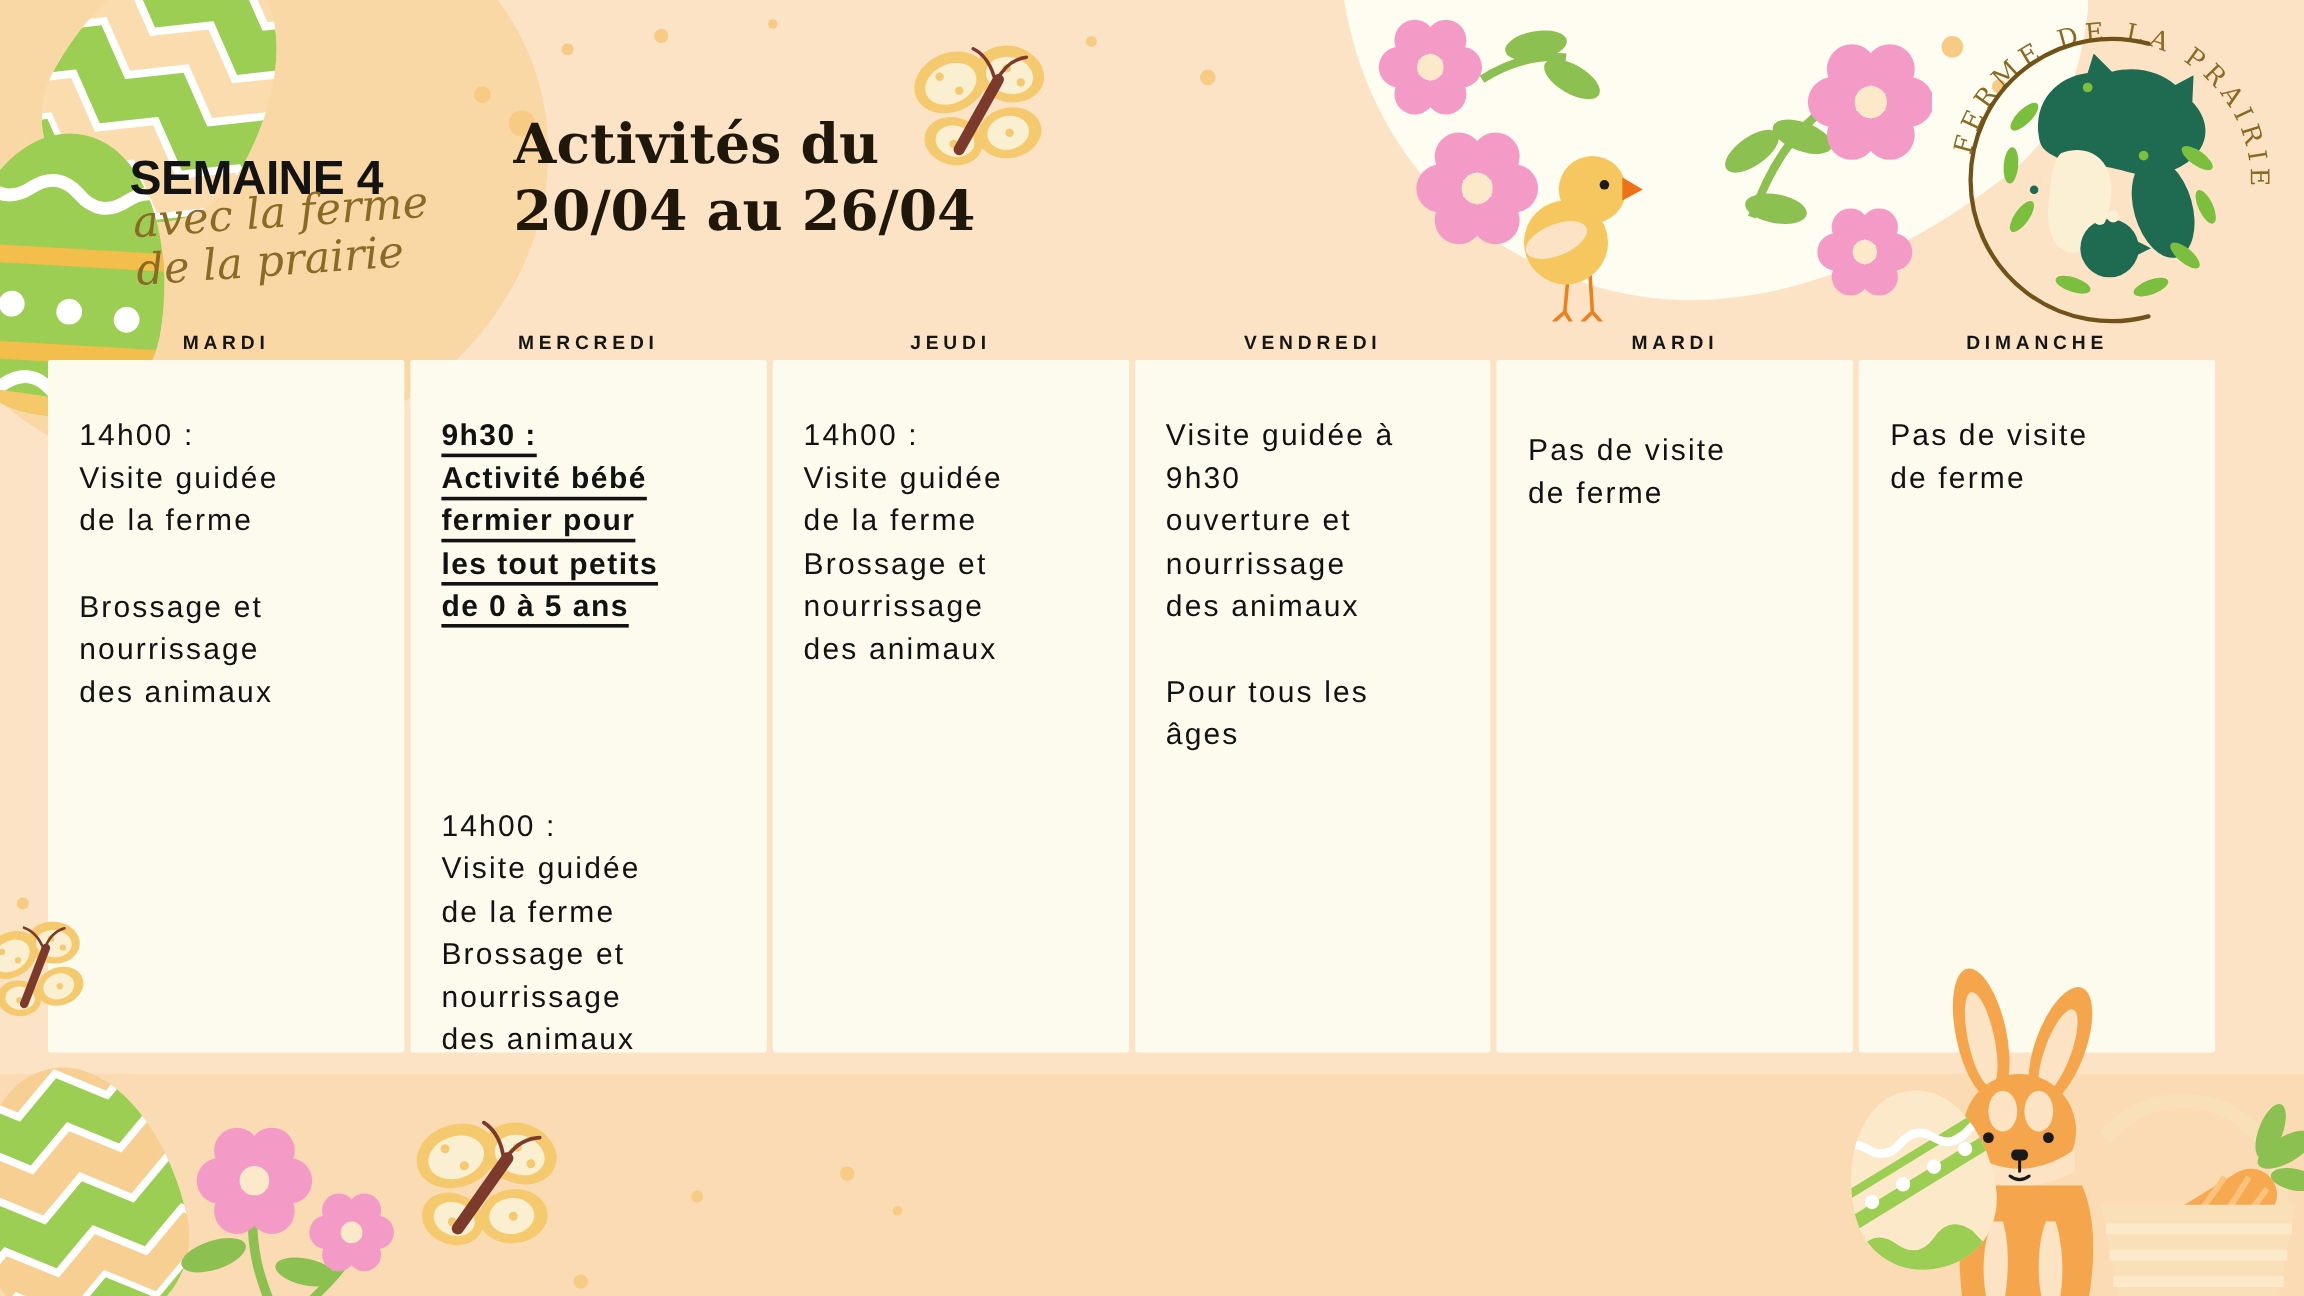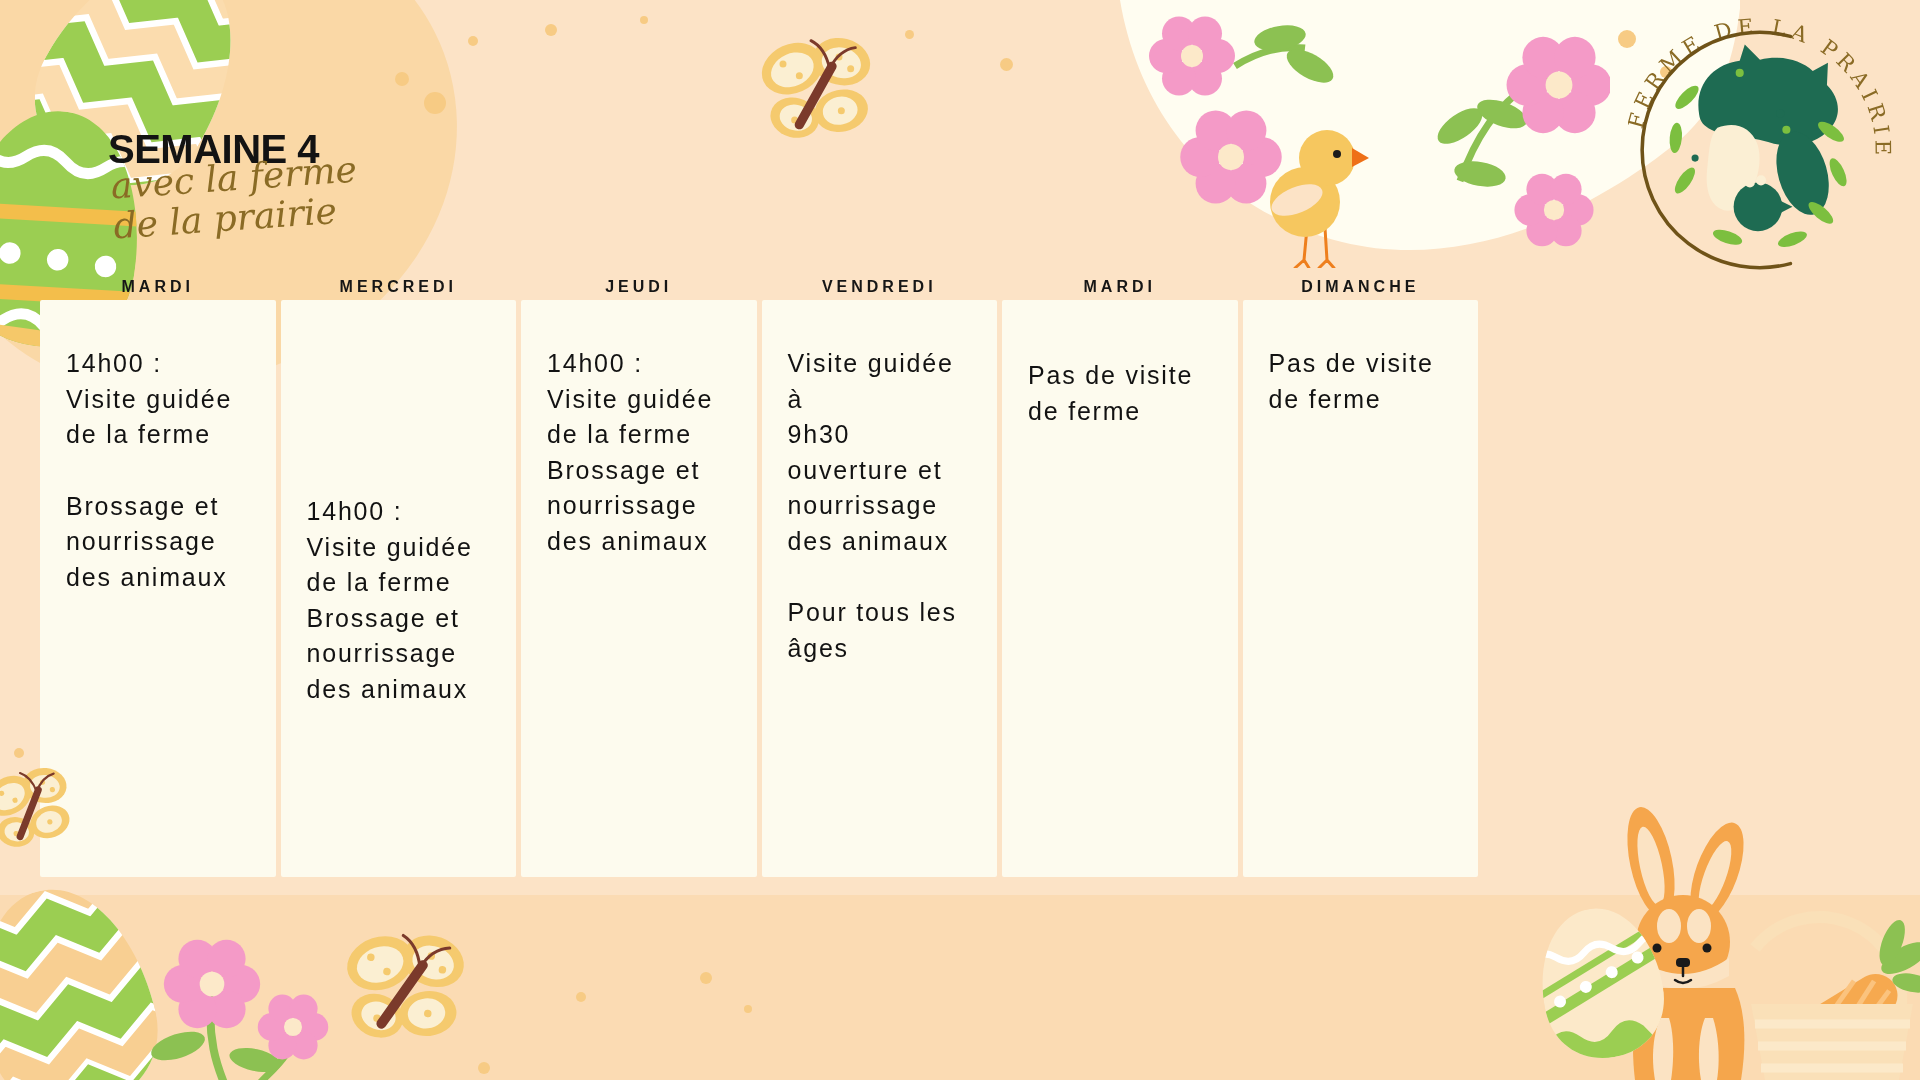--- a/index.html
+++ b/index.html
@@ -13,21 +13,21 @@
   
   .week-label{left:108px;top:96px;z-index:10;font-size:40px;font-weight:900;
               letter-spacing:-.5px;color:#131313;margin-top:31px;}
   .week-sub{left:112px;top:158px;z-index:10;font-family:"DejaVu Serif",serif;
             font-style:italic;font-size:36px;line-height:1.12;color:#8A6B25;
             white-space:pre-line;transform:rotate(-4deg);}
   .title{left:428px;top:92px;z-index:10;font-family:"DejaVu Serif",serif;
          font-weight:bold;font-size:46px;line-height:1.22;color:#20170B;
          white-space:pre-line;}
   
-  .grid{left:40px;top:278px;width:1438px;z-index:5;display:grid;
+  .grid{left:40px;top:278px;width:1806px;z-index:5;display:grid;
         grid-template-columns:repeat(6,1fr);column-gap:5px;}
   .day-label{text-align:center;font-size:16px;font-weight:800;
              letter-spacing:4px;color:#161616;height:22px;}
   .card{height:577px;background:#FDFBEE;border-radius:2px;
         padding:46px 26px 0;box-sizing:border-box;}
   .block{font-size:25px;line-height:1.42;letter-spacing:1.8px;
          white-space:pre-line;color:#121212;}
   .block.gap{margin-top:36px;}
   .block.gap-lg{margin-top:148px;}
   .block.bold-underline{font-weight:700;text-decoration:underline;
@@ -204,36 +204,43 @@
           <circle cx="156" cy="120" r="4"></circle>
       </g>
       <circle cx="150" cy="104" r="4" fill="#1E6B52"></circle>
       <circle cx="66" cy="148" r="3.5" fill="#1E6B52"></circle>
     </g>
   </svg>
 
   <div class="abs week-label">SEMAINE 4</div>
   <div class="abs week-sub">avec la ferme
 de la prairie</div>
+  <div class="abs title">Activités du
+20/04 au 26/04</div>
 
   <div class="abs grid">
     <div>
       <div class="day-label">MARDI</div>
       <div class="card">
         <div class="block">14h00 :
 Visite guidée
 de la ferme</div>
         <div class="block gap">Brossage et
 nourrissage
 des animaux</div>
       </div>
     </div>
     <div>
       <div class="day-label">MERCREDI</div>
       <div class="card">
+        <div class="block bold-underline">9h30 :
+Activité bébé
+fermier pour
+les tout petits
+de 0 à 5 ans</div>
         <div class="block gap-lg">14h00 :
 Visite guidée
 de la ferme
 Brossage et
 nourrissage
 des animaux</div>
       </div>
     </div>
     <div>
       <div class="day-label">JEUDI</div>

